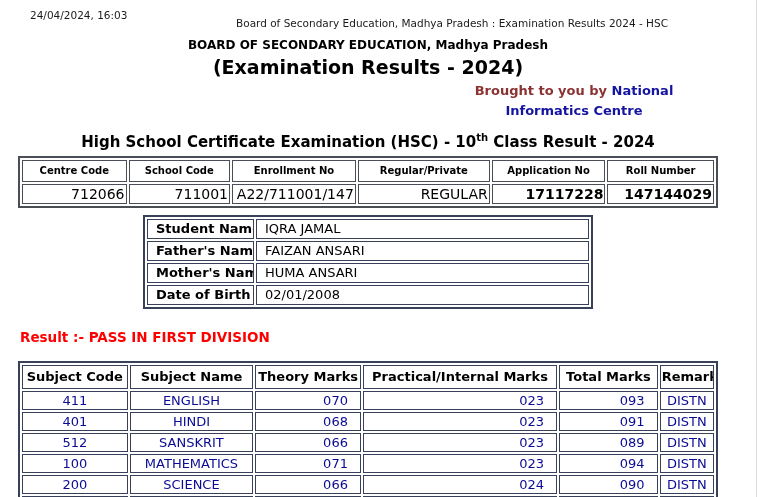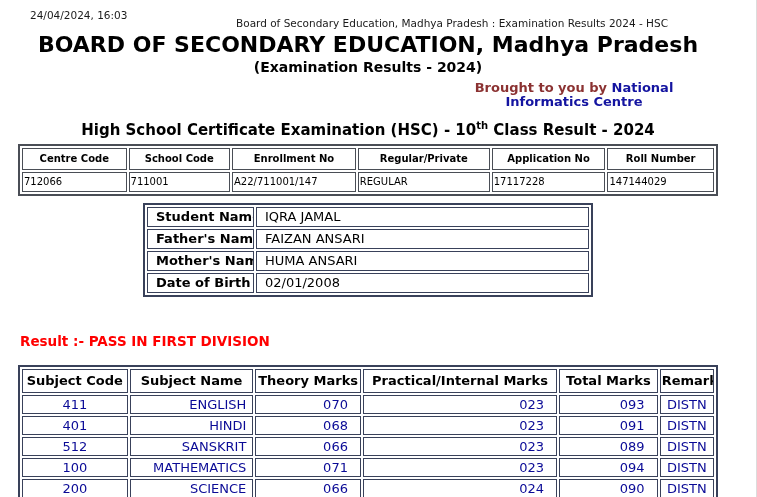--- a/index.html
+++ b/index.html
@@ -11,53 +11,53 @@
   }
   .right-edge { position:absolute; top:0; right:0; width:1px; height:100%; background:#dcdcdc; }
 
   
   .print-header { position:absolute; top:9px; left:8px; right:8px; height:14px; font-size:10.5px; color:#1a1a1a; }
   .ph-date  { position:absolute; left:0; top:0; white-space:nowrap;margin-left:22px; }
   .ph-title { position:absolute; left:228px; top:8px; white-space:nowrap; }
 
   .content { position:absolute; top:27px; left:18px; width:700px; }
 
-  .board-title { font-size:22px; font-weight:bold; text-align:center; margin:7px 0 0 0; line-height:22px; }
-  .board-subtitle { font-size:14px; font-weight:bold; text-align:center; line-height:22px; }
+  .board-title { font-size:12px; font-weight:bold; text-align:center; margin:7px 0 0 0; line-height:22px; }
+  .board-subtitle { font-size:19px; font-weight:bold; text-align:center; line-height:22px; }
 
   .credit { width:276px; margin:3px 6px 0 auto; text-align:center;
-            font-size:13px; font-weight:bold; line-height:14px; }
+            font-size:13px; font-weight:bold; line-height:20px; }
   .credit .maroon { color:#8b3232; }
   .credit .navy   { color:#1414a0; }
 
   .exam-heading { font-size:15px; font-weight:bold; text-align:center; margin:7px 0 4px 0; line-height:20px; }
   .exam-heading sup { font-size:10px; }
 
   table { border-collapse:separate; border-spacing:2px; background:#fff; table-layout:fixed; }
   th, td { overflow:hidden; white-space:nowrap; }
 
   
   .t1 { width:700px; border:2px solid #4a4e56; }
   .t1 th { border:1px solid #4a4e56; font-size:10px; padding:2px 1px; text-align:center; line-height:16px; }
-  .t1 td { border:1px solid #4a4e56; font-size:10px; padding:1px; text-align:left; line-height:16px; }
-  .t1 td.b { font-weight:normal; }
+  .t1 td { border:1px solid #4a4e56; font-size:14px; padding:1px; text-align:right; line-height:16px; }
+  .t1 td.b { font-weight:bold; }
 
   
   .student { width:450px; margin:7px 0 0 125px; border:2px solid #39415a; }
   .student td { border:1px solid #39415a; font-size:13px; padding:1px 8px; line-height:16px; }
   .student td.lbl { font-weight:bold; }
 
-  .result-line { color:#ff0000; font-weight:bold; font-size:13.5px; margin:36px 0 0 2px; line-height:16px; }
+  .result-line { color:#ff0000; font-weight:bold; font-size:13.5px; margin:20px 0 0 2px; line-height:16px; }
 
   
   .marks { width:700px; margin-top:16px; border:2px solid #39415a; }
   .marks th { border:1px solid #39415a; font-size:13px; padding:3px 1px; text-align:center; line-height:16px; }
   .marks td { border:1px solid #39415a; font-size:13px; color:#0a0a96; padding:1px 6px; line-height:15px; }
   .marks td.c { text-align:center;margin-top:36px; }
-  .marks td.l { text-align:right; }
+  .marks td.l { text-align:center; }
   .marks td.r { text-align:right; padding-right:12px;padding-left:48px; }
 </style>
 </head>
 <body>
 
 <div class="right-edge"></div>
 
 <div class="print-header">
   <span class="ph-date">24/04/2024, 16:03</span>
   <span class="ph-title">Board of Secondary Education, Madhya Pradesh : Examination Results 2024 - HSC</span>

